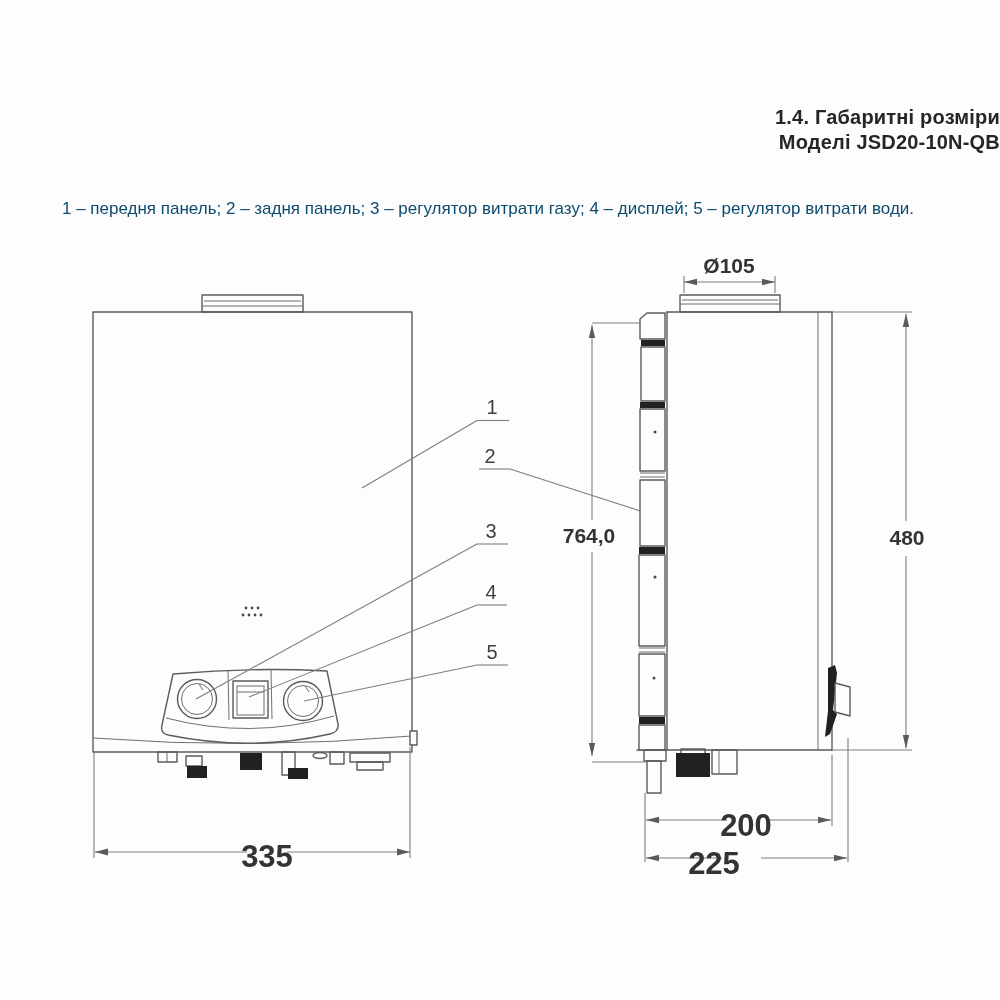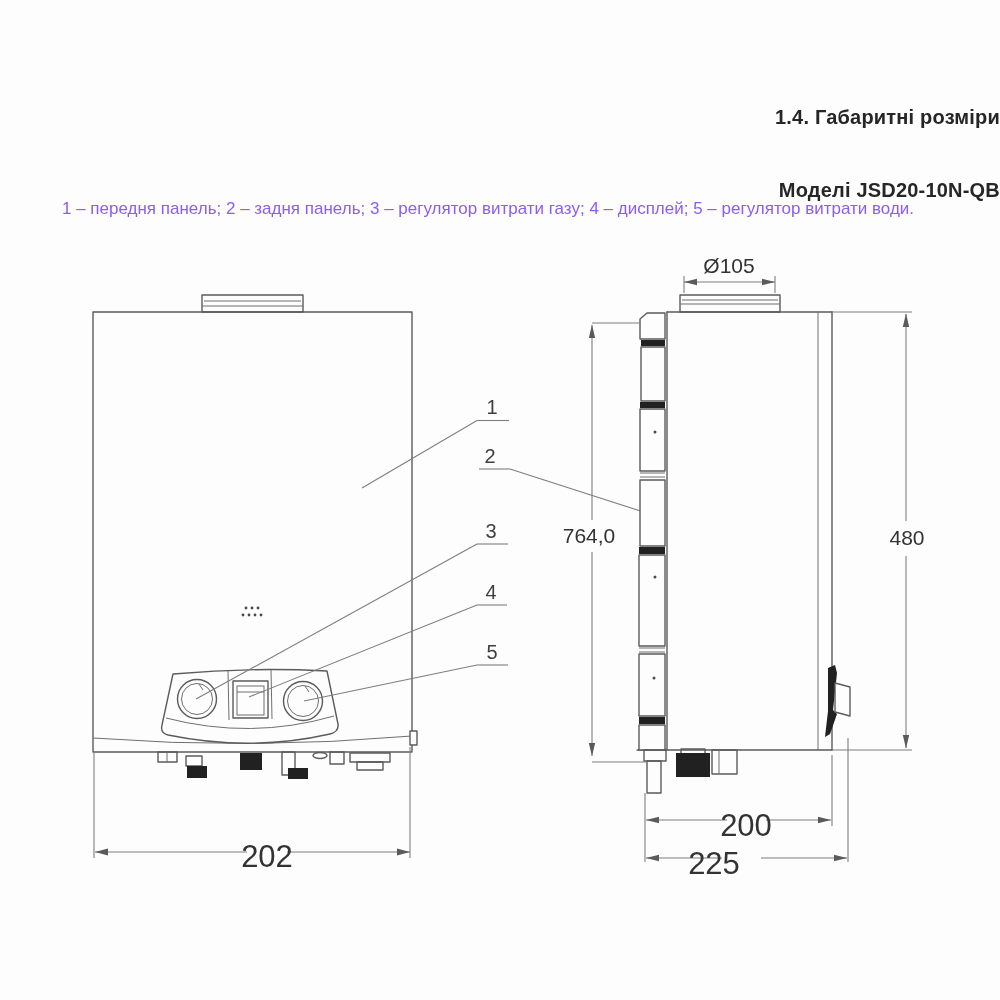--- a/index.html
+++ b/index.html
@@ -11,24 +11,24 @@
     overflow:hidden;
   }
   .abs{position:absolute;}
   .title{
     left:0;right:0;text-align:right;
     font-weight:bold;font-size:20px;color:#262626;
     letter-spacing:0.2px;
   }
   .legend{
     left:62px;top:199px;
-    font-size:17px;color:#8b5cf6;white-space:nowrap;
+    font-size:17px;color:#0c4a6e;white-space:nowrap;
   }
   .dimlbl{
-    font-size:21px;color:#333;text-align:center;white-space:nowrap;
+    font-size:21px;color:#333;text-align:center;white-space:nowrap;font-weight:bold;
   }
   .dimlbl.big{font-size:31px;}
   .callout{
     width:22px;text-align:center;font-size:20px;color:#3f3f3f;
   }
   svg{position:absolute;left:0;top:0;}
   .obj{stroke:#5b5b5b;fill:none;stroke-width:1.4;stroke-linejoin:round;stroke-linecap:round;}
   .objw{stroke:#5b5b5b;fill:#fdfdfd;stroke-width:1.4;stroke-linejoin:round;}
   .objthin{stroke:#6f6f6f;fill:none;stroke-width:1;}
   .dim{stroke:#7f7f7f;fill:none;stroke-width:1.1;}
@@ -215,27 +215,27 @@
       <line x1="848" y1="738" x2="848" y2="862" class="dim"></line>
       <line x1="646" y1="858" x2="722" y2="858" class="dim"></line>
       <line x1="761" y1="858" x2="847" y2="858" class="dim"></line>
       <polygon points="646,858 659,854.8 659,861.2" class="arrow"></polygon>
       <polygon points="847,858 834,854.8 834,861.2" class="arrow"></polygon>
     </g>
   </g>
 </svg>
 
 <div class="abs title" style="top:106px;">1.4. Габаритні розміри</div>
-<div class="abs title" style="top:131px;margin-top:48px;">Моделі JSD20-10N-QB</div>
+<div class="abs title" style="top:131px;">Моделі JSD20-10N-QB</div>
 <div class="abs legend">1 – передня панель; 2 – задня панель; 3 – регулятор витрати газу; 4 – дисплей; 5 – регулятор витрати води.</div>
 
 <div class="abs callout" style="left:481px;top:396px;">1</div>
 <div class="abs callout" style="left:479px;top:445px;">2</div>
 <div class="abs callout" style="left:480px;top:520px;">3</div>
 <div class="abs callout" style="left:480px;top:581px;">4</div>
 <div class="abs callout" style="left:481px;top:641px;">5</div>
 
 <div class="abs dimlbl" style="left:694px;top:254px;width:70px;">Ø105</div>
 <div class="abs dimlbl" style="left:554px;top:524px;width:70px;">764,0</div>
 <div class="abs dimlbl" style="left:877px;top:526px;width:60px;">480</div>
-<div class="abs dimlbl big" style="left:232px;top:839px;width:70px;">202</div>
+<div class="abs dimlbl big" style="left:232px;top:839px;width:70px;">335</div>
 <div class="abs dimlbl big" style="left:711px;top:808px;width:70px;">200</div>
 <div class="abs dimlbl big" style="left:679px;top:846px;width:70px;">225</div>
 
 </body></html>

